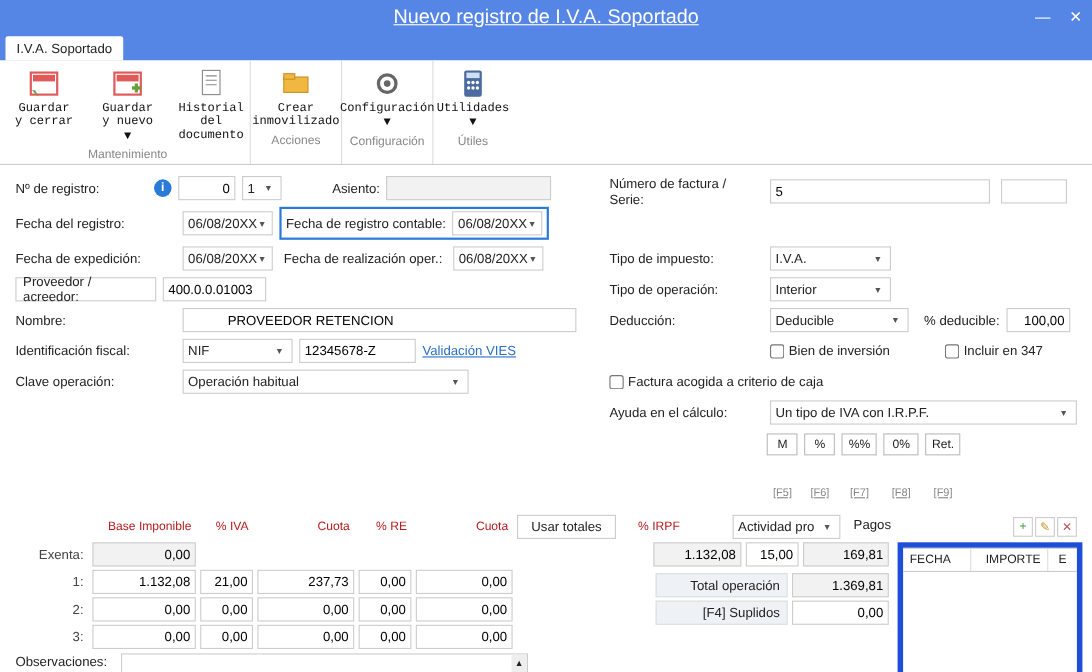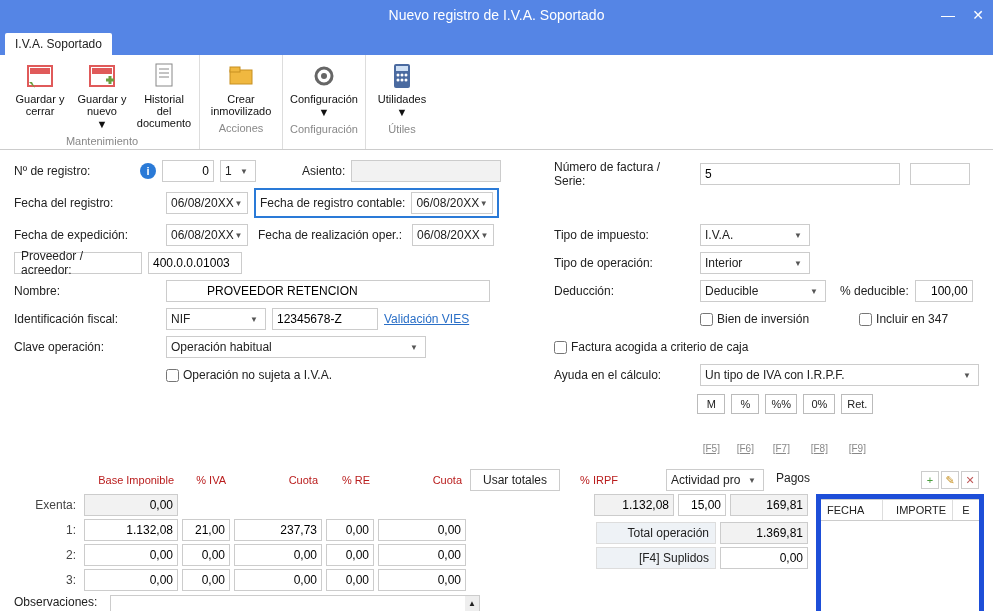--- a/index.html
+++ b/index.html
@@ -1,25 +1,25 @@
 <!DOCTYPE html>
 <html><head>
 <meta charset="utf-8">
 <style>
 * { box-sizing: border-box; margin: 0; padding: 0; }
 body { font-family: 'Segoe UI', Tahoma, sans-serif; font-size: 12px; background: #fff; color: #222; width: 993px; overflow: hidden; }
 .titlebar { background: #5585e5; color: #fff; height: 30px; display: flex; align-items: center; justify-content: center; position: relative; }
-.titlebar-title { font-size: 14px; }
+.titlebar-title { font-size: 18px; text-decoration: underline; }
 .titlebar-controls { position: absolute; right: 0; top: 0; display: flex; }
 .tb-btn { width: 30px; height: 30px; display: flex; align-items: center; justify-content: center; color: #fff; font-size: 14px; cursor: pointer; }
 .tab-strip { background: #5585e5; height: 25px; display: flex; align-items: flex-end; padding-left: 5px; }
 .tab { background: #fff; padding: 4px 10px; font-size: 12px; border-radius: 2px 2px 0 0; }
 .ribbon { background: #fff; border-bottom: 1px solid #ccc; display: flex; padding: 0 5px; }
 .rib-group { display: flex; flex-direction: column; align-items: center; border-right: 1px solid #ddd; padding: 4px 6px 2px; }
-.rib-btns { display: flex; gap: 4px; }
+.rib-btns { display: flex; gap: 18px; font-family: Liberation Mono, monospace; }
 .rib-btn { display: flex; flex-direction: column; align-items: center; width: 58px; cursor: pointer; padding: 2px; }
 .rib-ico { width: 30px; height: 30px; margin-bottom: 2px; display: flex; align-items: center; justify-content: center; }
 .rib-btn span { font-size: 11px; text-align: center; line-height: 1.1; color: #111; }
 .rib-arrow { font-size: 8px; color: #444; margin-top: 1px; }
 .rib-glabel { font-size: 11px; color: #888; margin-top: 3px; }
 .form-area { padding: 10px 14px; display: flex; gap: 30px; }
 .col { display: flex; flex-direction: column; gap: 6px; }
 .col-left { flex: 0 0 510px; }
 .col-right { flex: 1; }
 .row { display: flex; align-items: center; gap: 6px; min-height: 22px; }
@@ -218,47 +218,39 @@
           <span class="ca">▼</span>
         </div>
     </div>
     <div class="row">
       <span class="btn-like" style="width:128px;justify-content:center">Proveedor / acreedor:</span>
       <input type="text" style="width: 94px;" value="400.0.0.01003">
     </div>
     <div class="row">
       <span class="lbl">Nombre:</span>
       <span style="width:20px"></span>
-      <input type="text" style="width: 324px; padding-left: 40px;" value="PROVEEDOR RETENCION">
+      <input type="text" style="width: 358px; padding-left: 40px;" value="PROVEEDOR RETENCION">
     </div>
     <div class="row">
       <span class="lbl">Identificación fiscal:</span>
       <span style="width:20px"></span>
       <div class="combo" style="width:100px">
           <span class="cv">NIF</span>
           <span class="ca">▼</span>
         </div>
       <input type="text" style="width: 106px;" value="12345678-Z">
       <span class="link">Validación VIES</span>
     </div>
     <div class="row">
       <span class="lbl">Clave operación:</span>
       <span style="width:20px"></span>
       <div class="combo" style="width:260px">
           <span class="cv">Operación habitual</span>
           <span class="ca">▼</span>
         </div>
-    </div>
-    <div class="row">
-      <span class="lbl"></span>
-      <span style="width:20px"></span>
-      <label class="chk">
-          <input type="checkbox" style="">
-          <span>Operación no sujeta a I.V.A.</span>
-        </label>
     </div>
   </div>
 
   <div class="col col-right">
     <div class="row">
       <span class="lbl" style="width:140px">Número de factura / Serie:</span>
       <input type="text" style="width: 200px;" value="5">
       <input type="text" style="width: 60px; margin-left: 4px;" value="">
     </div>
     <div style="height:24px"></div>

